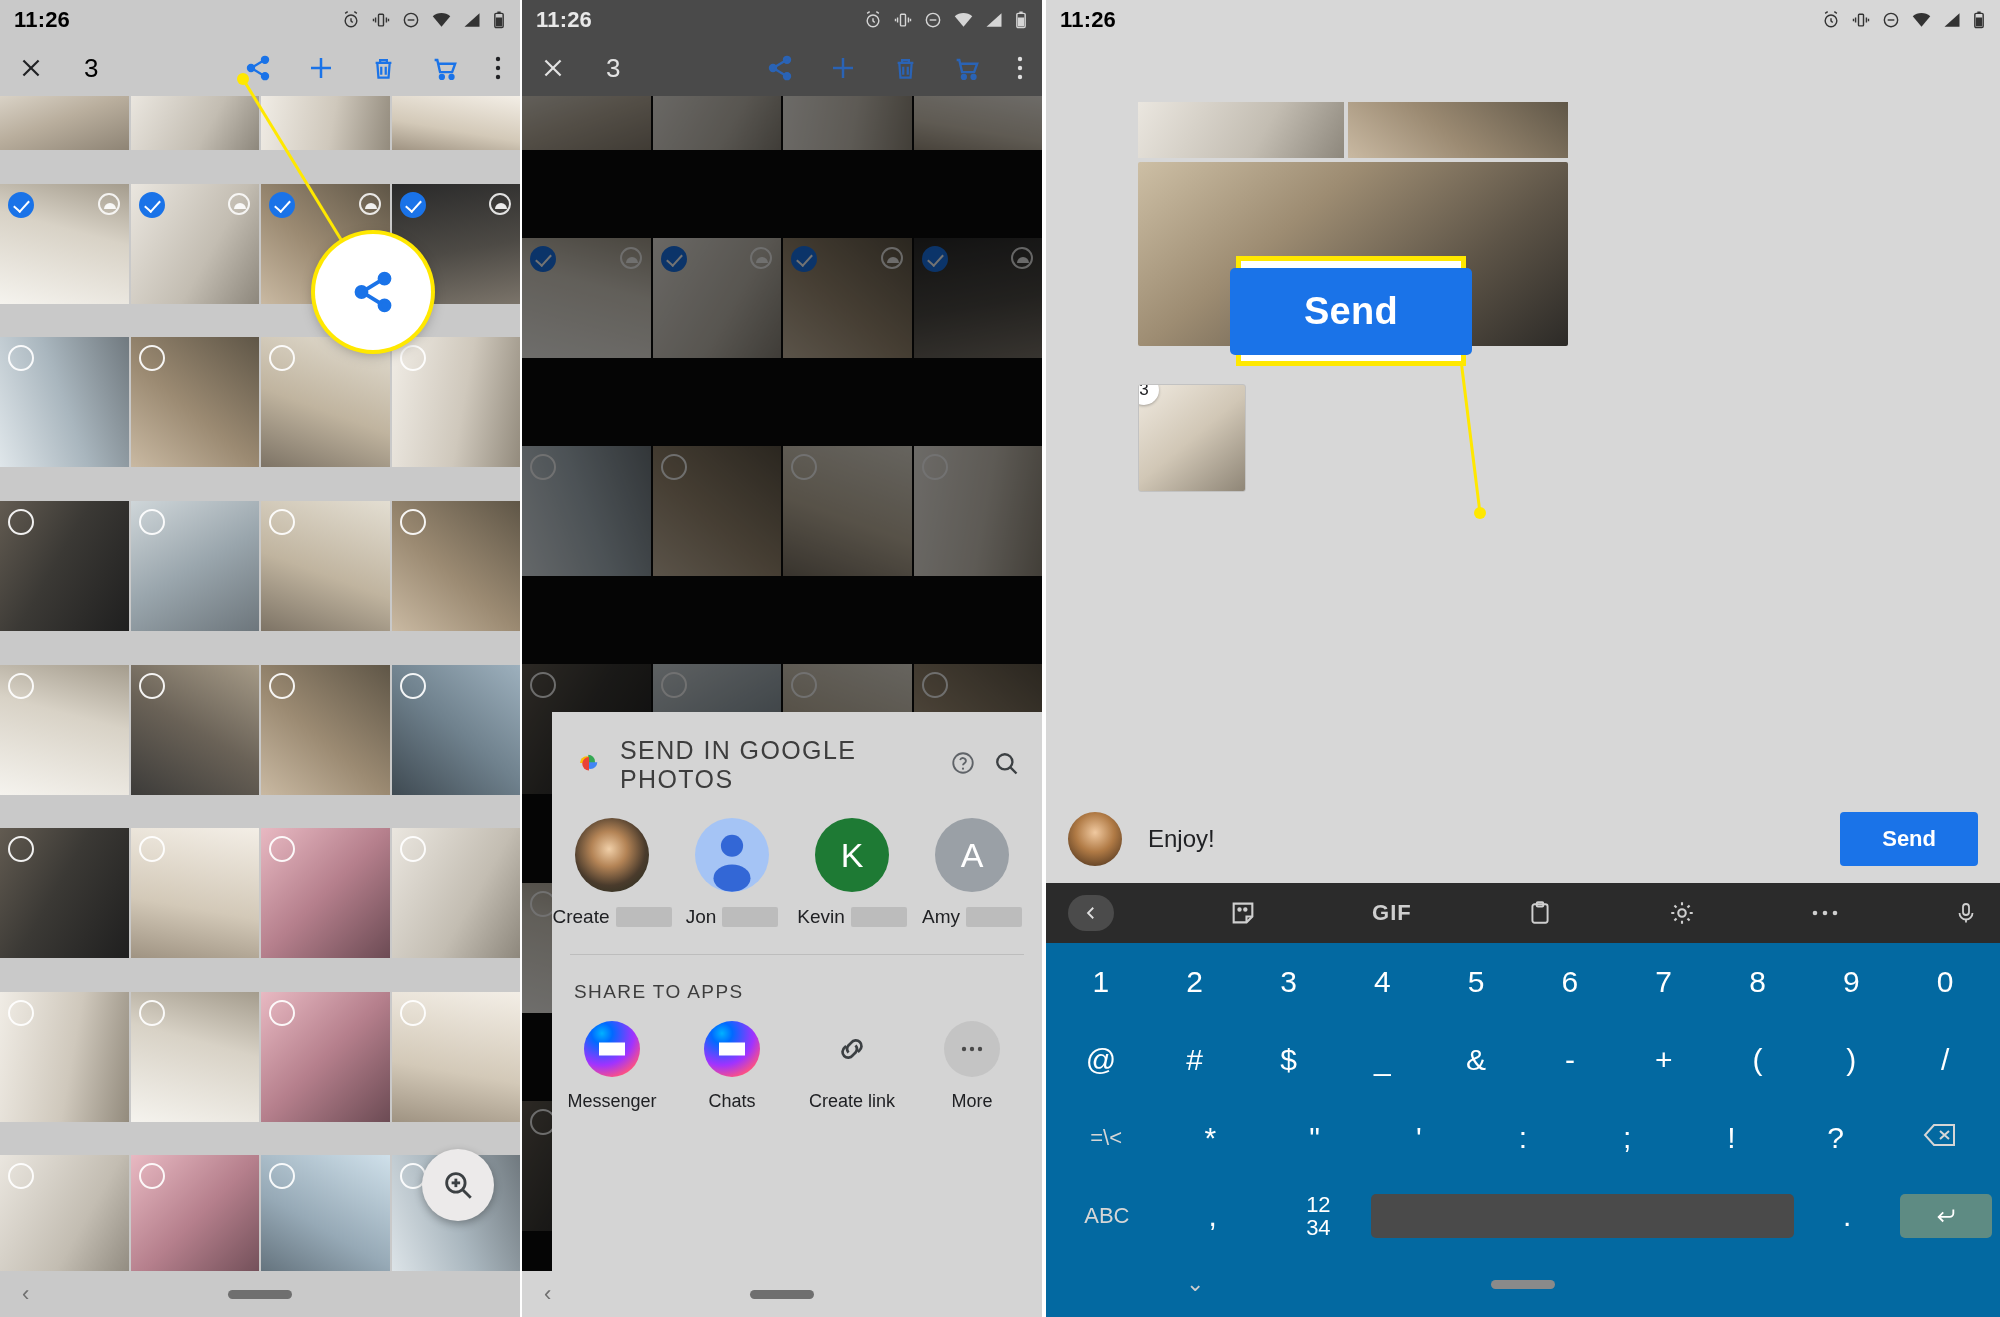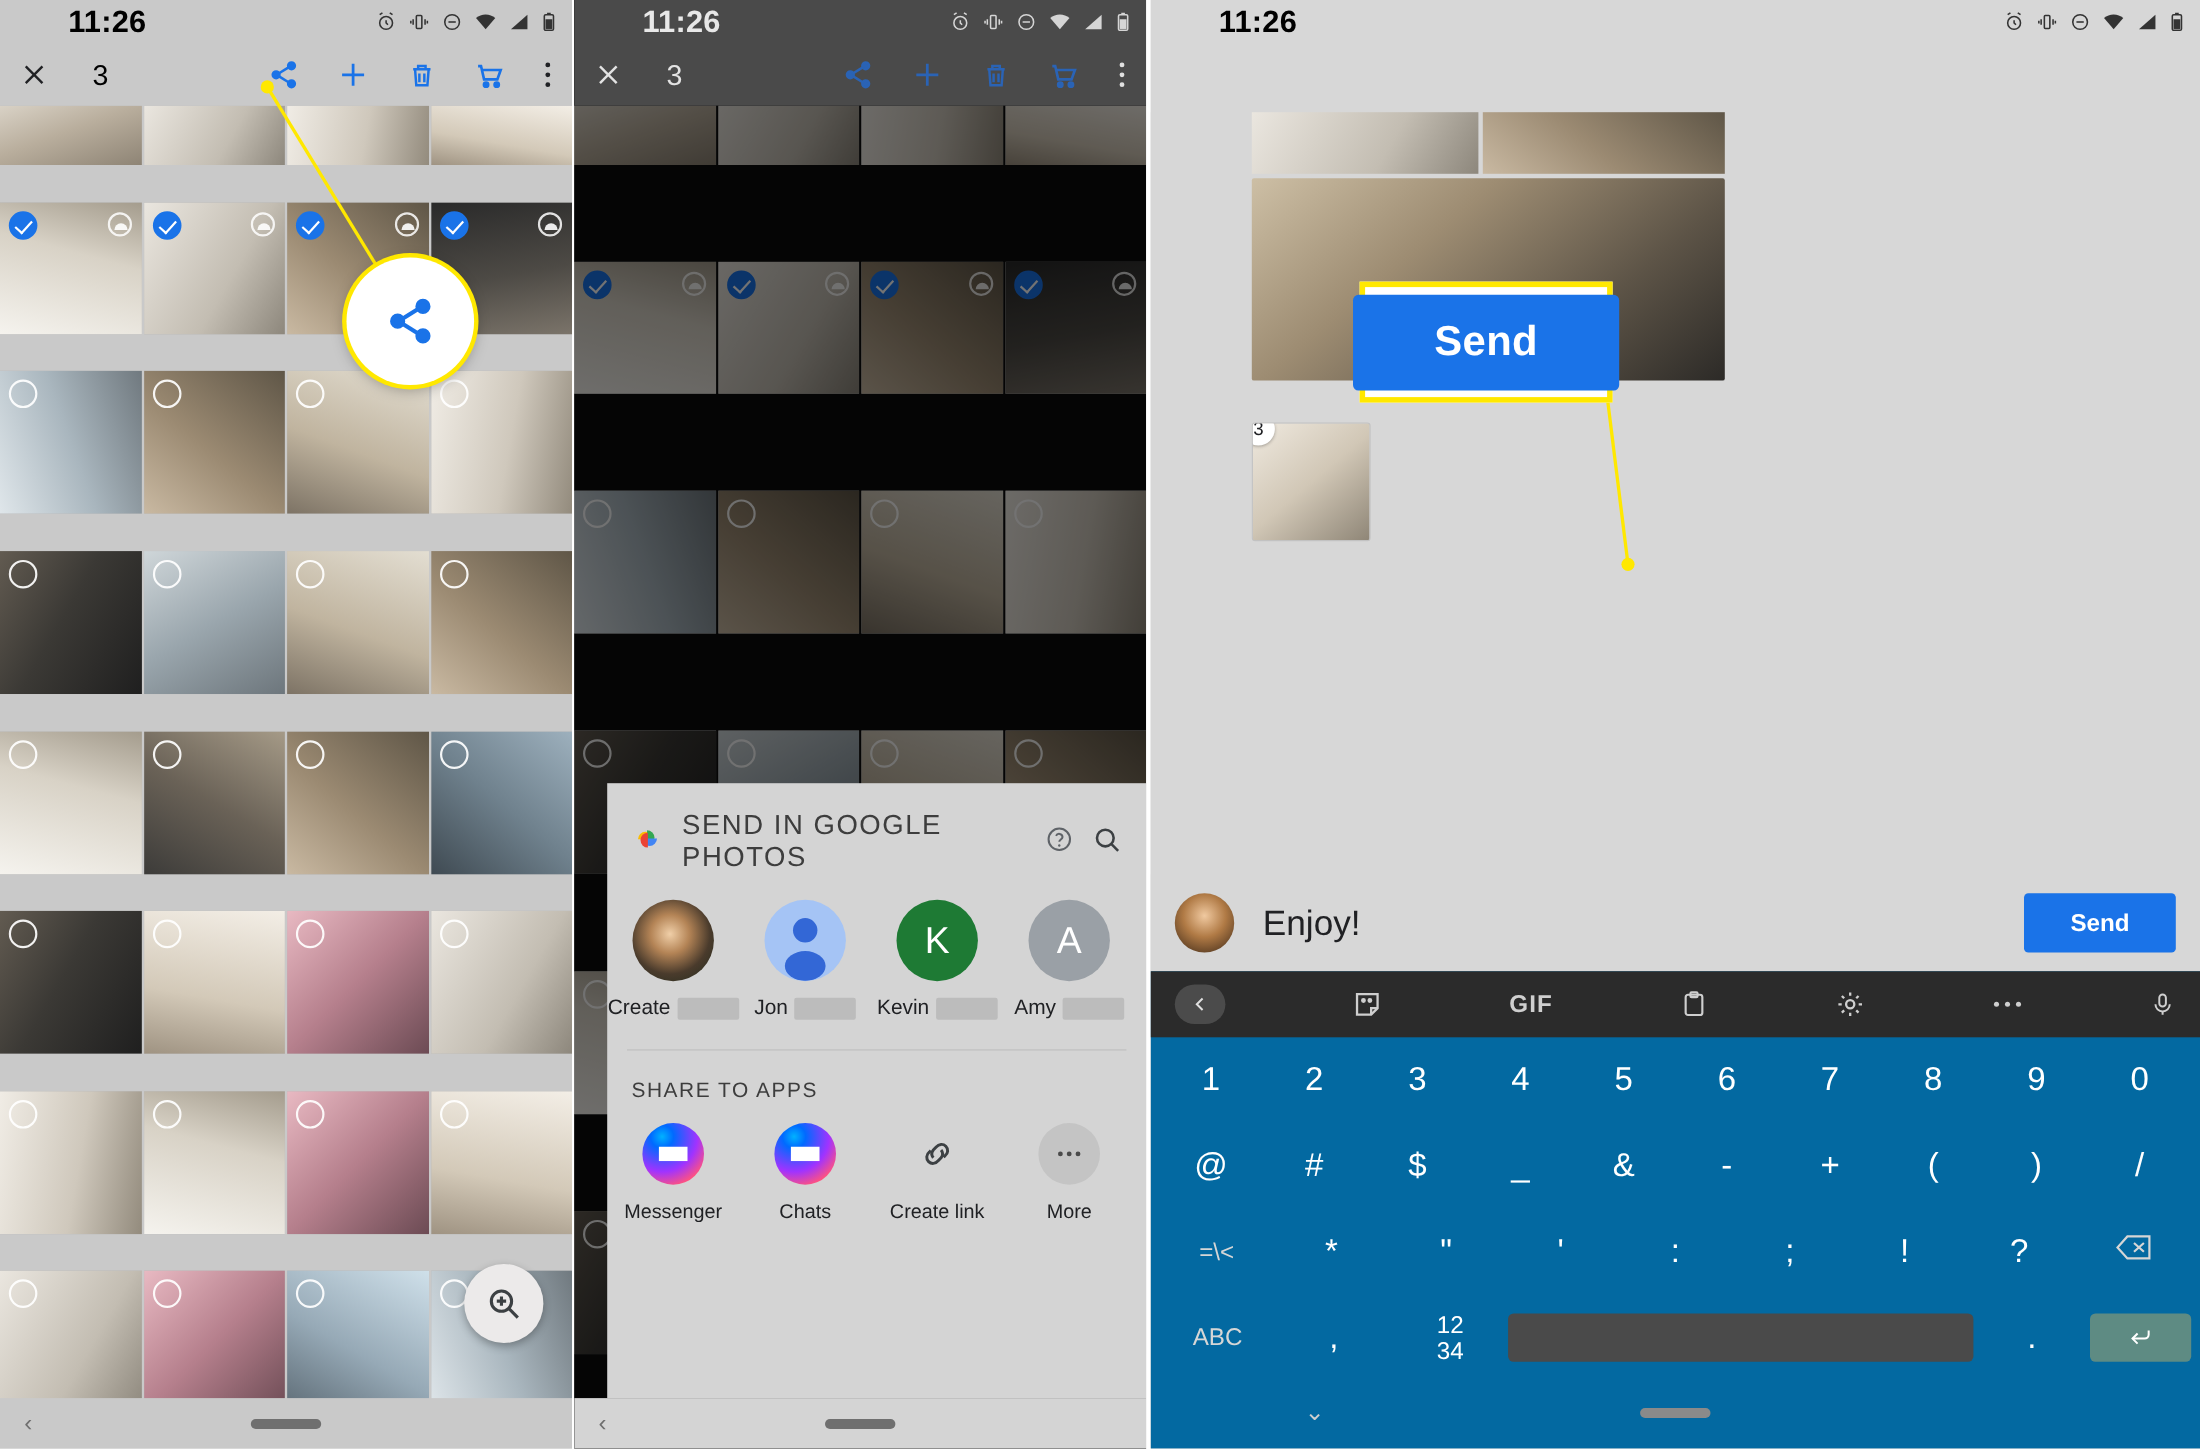--- a/index.html
+++ b/index.html
@@ -13,21 +13,21 @@
 
   
   .panel { position: absolute; top: 0; height: 1317px; overflow: hidden; background: #c9c9c9; }
   .panel.p1 { left: 0;    width: 520px; }
   .panel.p2 { left: 522px; width: 520px; background:#0d0d0d; }
   .panel.p3 { left: 1046px; width: 954px; background:#d7d7d7; }
   .gap { position:absolute; top:0; height:1317px; background:#ffffff; }
 
   
   .statusbar { position: absolute; top:0; left:0; right:0; height: 40px; display:flex; align-items:center; padding: 0 14px; }
-  .statusbar .time { font-size: 28px; font-weight: 700; letter-spacing:.2px;margin-left:48px; }
+  .statusbar .time { font-size: 22px; font-weight: 700; letter-spacing:.2px; }
   .statusbar .sysicons { margin-left:auto; display:flex; align-items:center; gap:10px; }
   .sysicons svg { display:block; }
 
   
   .seltoolbar { position:absolute; top:40px; left:0; right:0; height:56px; display:flex; align-items:center; padding:0 18px; }
   .seltoolbar .count { font-size:26px; margin-left:40px; }
   .seltoolbar .acts { margin-left:auto; display:flex; align-items:center; gap:34px; }
   .seltoolbar svg { display:block; }
 
   
@@ -128,21 +128,21 @@
   .thumbrow .t { height:56px; }
   .bigphoto { margin: 4px 0 0 92px; width:430px; height:184px; border-radius:2px; overflow:hidden; position:relative;
     background:linear-gradient(140deg,#cdbfa5 0%,#9d8c72 35%,#5d5447 70%,#2c2a27 100%); }
   .attachment { position:relative; margin: 38px 0 0 92px; width:108px; height:108px; border-radius:3px; overflow:hidden;
     background:linear-gradient(140deg,#efe9df 0%,#d1c7b6 50%,#8f8677 100%); border:1px solid #c2c2c2; }
   .attach-badge { position:absolute; top:-10px; left:-10px; width:30px; height:30px; border-radius:50%; background:#fff;
     display:flex; align-items:center; justify-content:center; font-size:17px; color:#202124; box-shadow:0 1px 3px rgba(0,0,0,.3); }
   .msgrow { position:absolute; left:0; right:0; bottom:0; height:88px; display:flex; align-items:center; padding:0 22px; }
   .msgrow .pfp { width:54px; height:54px; border-radius:50%; overflow:hidden; position:relative;
     background:radial-gradient(circle at 50% 38%, #f0c9a0 0%, #b07a45 45%, #3a2616 100%); }
-  .msgrow .txt { font-size:32px; color:#202124; margin-left:26px; }
+  .msgrow .txt { font-size:24px; color:#202124; margin-left:26px; }
   .send-btn-sm { margin-left:auto; background:#1a73e8; color:#fff; border-radius:4px; padding:14px 42px; font-size:22px; font-weight:700; }
 
   
   .kbd { position:absolute; left:0; right:0; bottom:0; height:434px; background:#0369a1; }
   .kbd-top { height:60px; background:#2b2b2b; display:flex; align-items:center; padding:0 22px; gap:0; justify-content:space-between; }
   .kbd-top .chip { width:46px; height:36px; border-radius:18px; background:#4b4b4b; display:flex; align-items:center; justify-content:center; }
   .kbd-top .it { color:#cfcfcf; font-size:22px; display:flex; align-items:center; justify-content:center; }
   .krow { display:flex; align-items:center; justify-content:space-around; height:78px; padding:0 8px; }
   .key { color:#ffffff; font-size:30px; flex:1; text-align:center; }
   .key.small { font-size:22px; }

